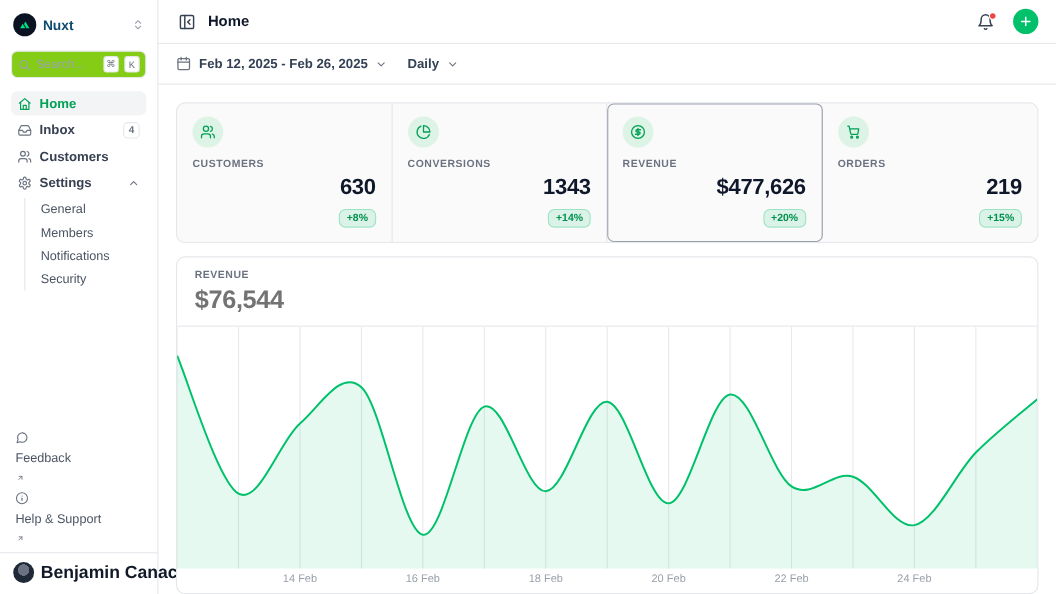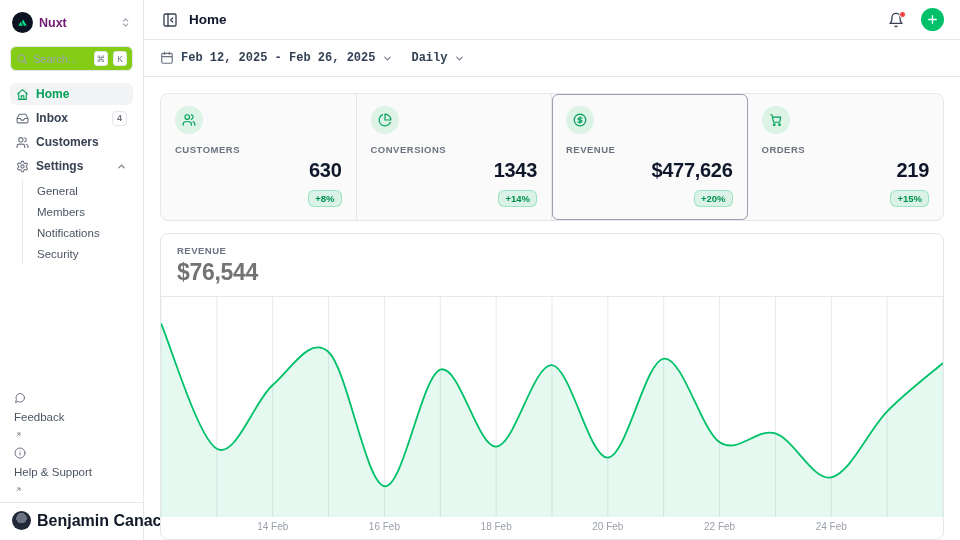--- a/index.html
+++ b/index.html
@@ -6,21 +6,21 @@
   html,body { width:960px; height:540px; overflow:hidden; background:#fff;
     font-family:"Liberation Sans","DejaVu Sans",sans-serif; color:#111827; }
   .app { display:flex; width:960px; height:540px; }
 
   
   .sidebar { width:144px; flex:none; border-right:1px solid #e5e7eb; background:#fff;
     display:flex; flex-direction:column; padding:10px 10px 8px; }
   .brand-row { display:flex; align-items:center; gap:6px; padding:2px 2px 0; cursor:pointer; }
   .brand-logo { width:21px; height:21px; border-radius:50%; background:#0b1222; display:flex;
     align-items:center; justify-content:center; flex:none; }
-  .brand-name { font-size:12.5px; font-weight:700; color:#701a75; flex:1; }
+  .brand-name { font-size:12.5px; font-weight:700; color:#0c4a6e; flex:1; }
   .icn { display:inline-flex; align-items:center; justify-content:center; flex:none; }
   .icn svg { display:block; }
   .muted-ic { color:#9ca3af; }
 
   .searchbox { margin-top:13px; height:25px; border:1px solid #e5e7eb; border-radius:6px;
     background:#84cc16; display:flex; align-items:center; gap:5px; padding:0 5px; cursor:text; }
   .searchbox input { border:none; outline:none; width:100%; min-width:0; font-size:11px;
     color:#374151; font-family:inherit; background:transparent; }
   .searchbox input::placeholder { color:#9ca3af; }
   .kbd { height:15px; min-width:14px; padding:0 2px; border:1px solid #e5e7eb; border-radius:3px;
@@ -61,21 +61,21 @@
     align-items:center; justify-content:center; padding:2px; position:relative; }
   .bell-dot { position:absolute; top:1px; right:0; width:7px; height:7px; border-radius:50%;
     background:#ef4444; border:1.5px solid #fff; }
   .plus-btn { width:23px; height:23px; border-radius:50%; background:#00C16A; border:none;
     color:#fff; cursor:pointer; display:flex; align-items:center; justify-content:center;
     margin-left:6px; }
 
   .filterbar { height:37px; flex:none; border-bottom:1px solid #e5e7eb; display:flex;
     align-items:center; padding:0 16px; gap:18px; }
   .filter-btn { display:flex; align-items:center; gap:7px; background:none; border:none;
-    cursor:pointer; font-size:12px; font-weight:600; color:#334155; font-family:Liberation Mono, monospace; }
+    cursor:pointer; font-size:12px; font-weight:600; color:#334155; font-family:Liberation Sans, sans-serif; }
   .filter-btn .icn { color:#6b7280; }
   .chev { color:#9ca3af; }
 
   .content { flex:1; padding:16px 16px 0; display:flex; flex-direction:column; min-height:0; }
 
   .stats { display:grid; grid-template-columns:repeat(4,1fr); border:1px solid #e5e7eb;
     border-radius:8px; background:#fafafa; flex:none; }
   .stat { padding:12px 14px 13px; border-right:1px solid #e5e7eb; cursor:pointer; }
   .stat:last-child { border-right:none; }
   .stat.selected { outline:1px solid #9aa1ad; outline-offset:-1px; border-radius:6px; }

